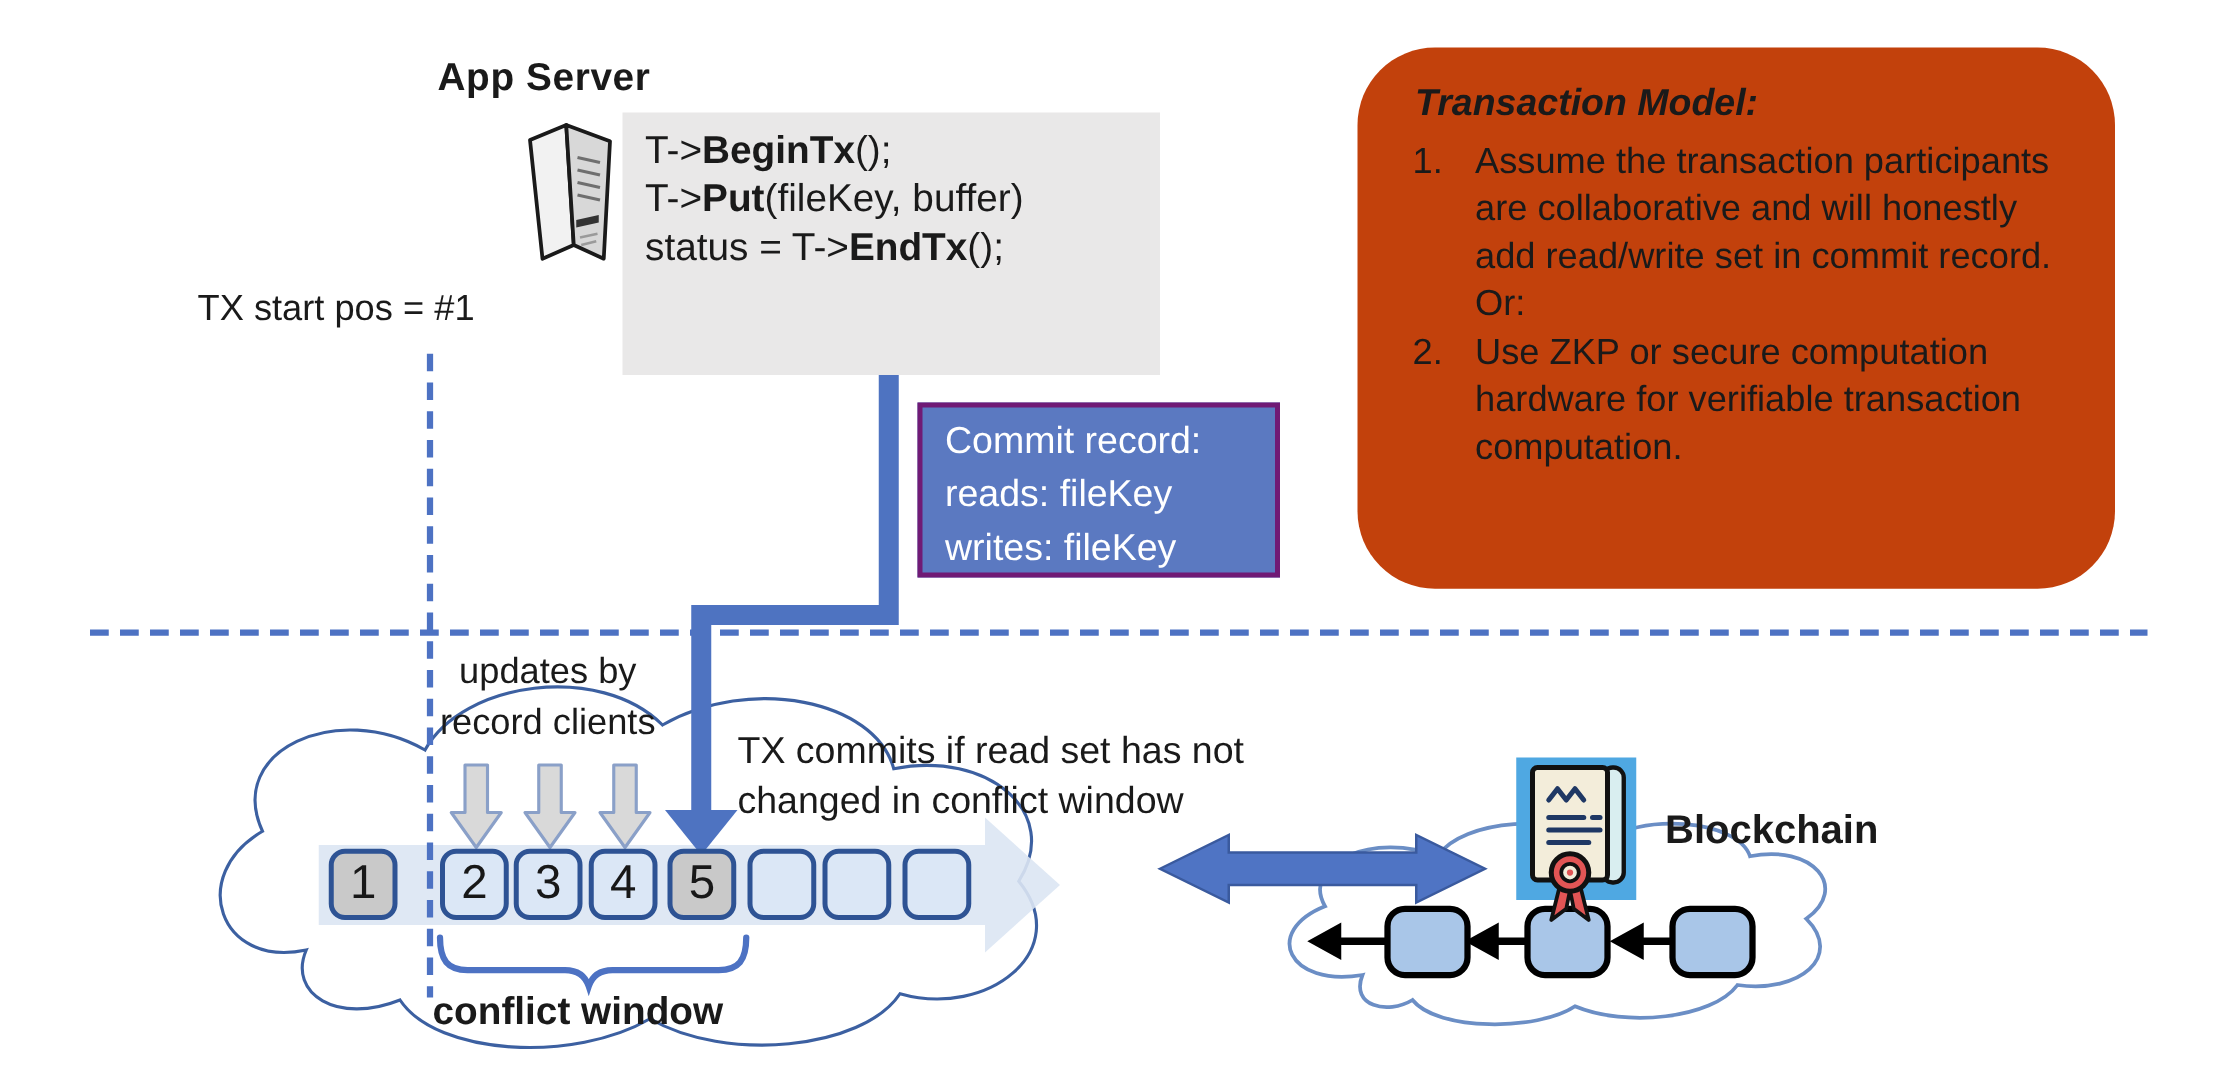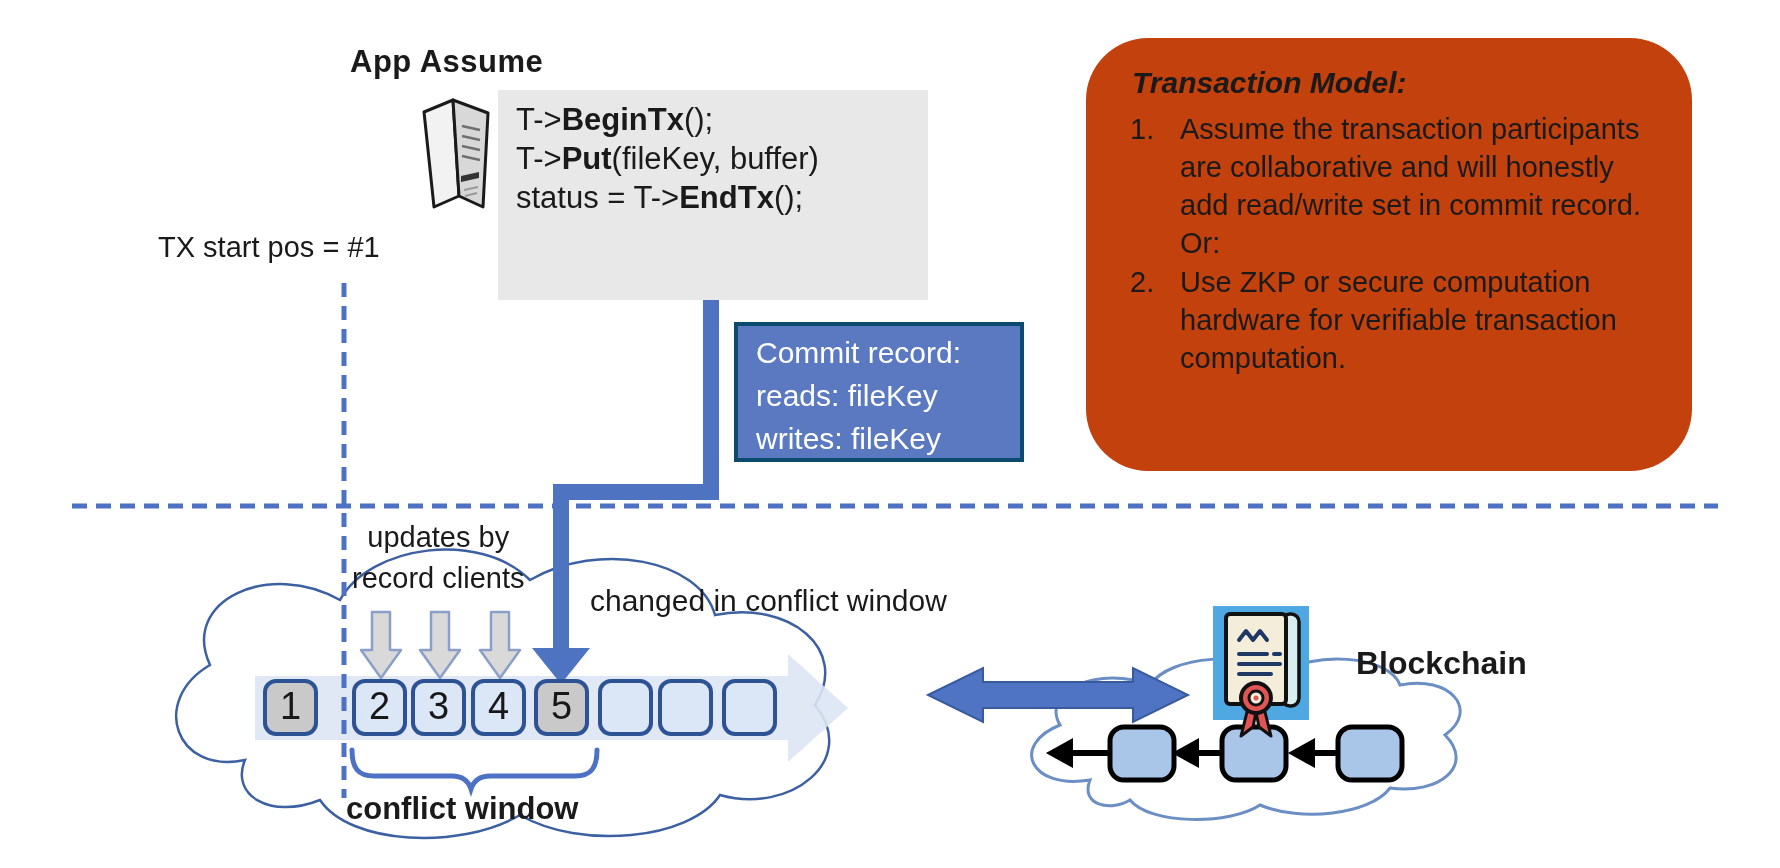--- a/index.html
+++ b/index.html
@@ -10,35 +10,35 @@
   .abs{position:absolute;}
   svg.layer{position:absolute;left:0;top:0;width:1780px;height:868px;}
   .app-title{left:350px;top:44px;font-size:31px;font-weight:bold;letter-spacing:0.5px;}
   .code-box{
     left:498px;top:90px;width:430px;height:210px;background:#e9e8e8;
     font-size:31px;line-height:39px;padding:10px 0 0 18px;box-sizing:border-box;white-space:nowrap;
   }
   .code-line b{font-weight:bold;}
   .tx-start{left:158px;top:231px;font-size:29px;}
   .commit-box{
-    left:734px;top:322px;width:290px;height:140px;background:#5b79c1;border:4px solid #0c4a6e;
+    left:734px;top:322px;width:290px;height:140px;background:#5b79c1;border:4px solid #701a75;
     box-sizing:border-box;color:#ffffff;font-size:30px;line-height:43px;padding:5px 0 0 18px;
   }
   .note-box{
     left:1086px;top:38px;width:606px;height:433px;background:#c2410c;border-radius:62px;
     box-sizing:border-box;padding:28px 36px 0 44px;
   }
   .note-title{font-size:30px;font-weight:bold;font-style:italic;margin:0 0 10px 2px;}
   .note-item{display:flex;font-size:29px;line-height:38px;margin-bottom:1px;}
   .note-num{width:50px;flex:0 0 50px;}
   .note-text{width:462px;white-space:pre-wrap;}
   .updates-label{left:352px;top:517px;font-size:29px;line-height:41px;text-align:center;}
   .txcommits-label{left:590px;top:581px;font-size:30px;line-height:40px;}
   .conflict-label{left:346px;top:791px;font-size:31px;font-weight:bold;}
-  .bchain-label{left:1332px;top:645px;font-size:32px;font-weight:bold;margin-left:24px;}
+  .bchain-label{left:1332px;top:645px;font-size:32px;font-weight:bold;}
   .ledger-block{
     position:absolute;top:679px;width:55px;height:57px;border:4px solid #2e5394;border-radius:13px;
     box-sizing:border-box;font-size:38px;line-height:47px;text-align:center;color:#181818;
   }
   .blk-light{background:#dbe7f6;}
   .blk-gray{background:#c9c9c9;}
 </style>
 </head>
 <body>
 
@@ -133,21 +133,21 @@
         <line x1="1239" y1="674" x2="1271" y2="674"></line>
       </g>
       <path d="M1248,708 L1241,736 L1253,727 L1256,712 Z" fill="#e25555" stroke="#111111" stroke-width="3" stroke-linejoin="round"></path>
       <path d="M1264,708 L1271,736 L1259,727 L1256,712 Z" fill="#e25555" stroke="#111111" stroke-width="3" stroke-linejoin="round"></path>
       <circle cx="1256" cy="698" r="15" fill="#e25555" stroke="#111111" stroke-width="4"></circle>
       <circle cx="1256" cy="698" r="7" fill="#f3edda" stroke="#111111" stroke-width="3"></circle>
       <circle cx="1256" cy="698" r="2.5" fill="#e25555"></circle>
     </g>
   </svg>
 
-  <div class="abs app-title">App Assume</div>
+  <div class="abs app-title">App Server</div>
 
   <div class="abs code-box">
     <div class="code-line"><span>T-&gt;</span><b>BeginTx</b><span>();</span></div>
     <div class="code-line"><span>T-&gt;</span><b>Put</b><span>(fileKey, buffer)</span></div>
     <div class="code-line"><span>status = T-&gt;</span><b>EndTx</b><span>();</span></div>
   </div>
 
   <div class="abs tx-start">TX start pos = #1</div>
 
   <div class="abs commit-box">
@@ -167,20 +167,21 @@
       <span class="note-text">Use ZKP or secure computation hardware for verifiable transaction computation.</span>
     </div>
   </div>
 
   <div class="abs updates-label">
     <div>updates by</div>
     <div>record clients</div>
   </div>
 
   <div class="abs txcommits-label">
+    <div>TX commits if read set has not</div>
     <div>changed in conflict window</div>
   </div>
 
   <div class="ledger-block blk-gray" style="left:263px;">1</div>
   <div class="ledger-block blk-light" style="left:352px;">2</div>
   <div class="ledger-block blk-light" style="left:411px;">3</div>
   <div class="ledger-block blk-light" style="left:471px;">4</div>
   <div class="ledger-block blk-gray" style="left:534px;">5</div>
   <div class="ledger-block blk-light" style="left:598px;"></div>
   <div class="ledger-block blk-light" style="left:658px;"></div>

